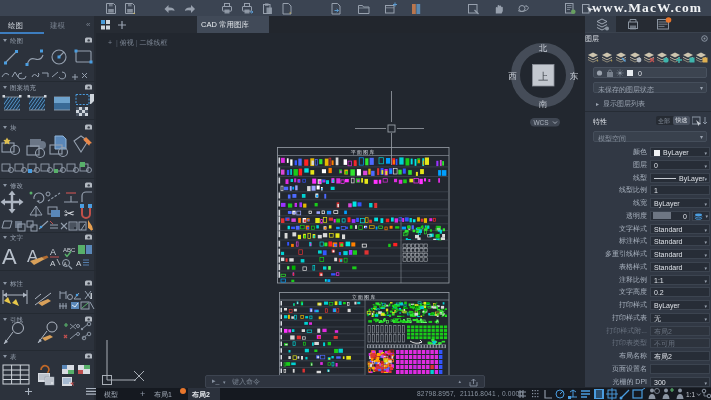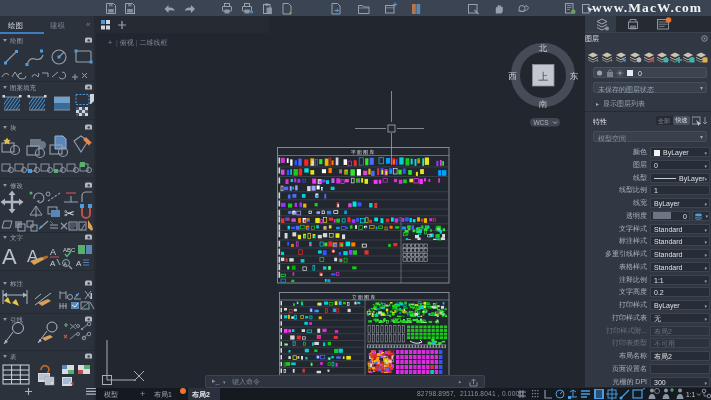--- a/index.html
+++ b/index.html
@@ -88,20 +88,21 @@
 <div class="abs" style="left:592px;top:0px;width:119px;height:16px;font-family:'Liberation Serif',serif;font-size:13.5px;font-weight:bold;color:#f2f4f6;letter-spacing:1.1px;line-height:15px;white-space:nowrap;">www.MacW.com</div>
 <div class="abs" style="left:96px;top:16px;width:489px;height:17px;background:#262b33;"></div>
 <div class="abs" style="left:269px;top:16px;width:316px;height:17px;background:#22262d;"></div>
 <svg class="abs" style="left:100px;top:20px" width="30" height="11" viewBox="0 0 30 11">
       <rect x="1" y="0" width="4" height="4" fill="#4a9bd8"></rect>
       <rect x="6" y="0" width="4" height="4" fill="#cfd5dc"></rect>
       <rect x="1" y="5.5" width="4" height="4" fill="#cfd5dc"></rect>
       <rect x="6" y="5.5" width="4" height="4" fill="#cfd5dc"></rect>
       <path d="M22 1 v8 M18 5 h8" stroke="#9aa4b2" stroke-width="1.2"></path>
     </svg>
+<div class="abs" style="left:197px;top:16px;width:72px;height:17px;background:#414a58;color:#e8ecf0;font-size:7.5px;line-height:17px;padding-left:4px;box-sizing:border-box;">CAD 常用图库</div>
 <div class="abs" style="left:96px;top:33px;width:489px;height:367px;background:#22272f;"></div>
 <div class="abs" style="left:108px;top:38px;width:120px;height:9px;color:#7e8896;font-size:7px;line-height:9px;">+&nbsp;&nbsp;<span style="color:#555e6a">|</span>&nbsp;俯视&nbsp;<span style="color:#555e6a">|</span>&nbsp;二维线框</div>
 <svg class="abs" style="left:496px;top:36px" width="86" height="92" viewBox="0 0 86 92">
 <circle cx="47" cy="39" r="27.5" fill="none" stroke="#4b535f" stroke-width="9" opacity="0.85"></circle>
 <rect x="36.5" y="28.5" width="21.5" height="21.5" fill="#c3c8cf" stroke="#8a9098" stroke-width="0.8"></rect>
 <text x="47.2" y="44" font-size="10" fill="#3a3f46" text-anchor="middle" font-family="Liberation Sans">上</text>
 <text x="47" y="15" font-size="8.5" fill="#c9ced6" text-anchor="middle">北</text>
 <text x="47" y="70.5" font-size="8.5" fill="#c9ced6" text-anchor="middle">南</text>
 <text x="16.5" y="42.5" font-size="8.5" fill="#c9ced6" text-anchor="middle">西</text>
 <text x="78" y="42.5" font-size="8.5" fill="#c9ced6" text-anchor="middle">东</text>

